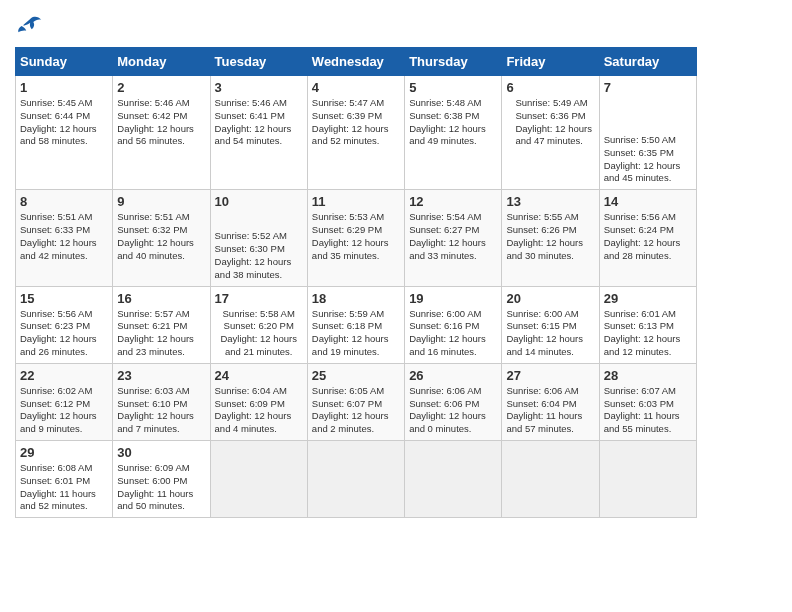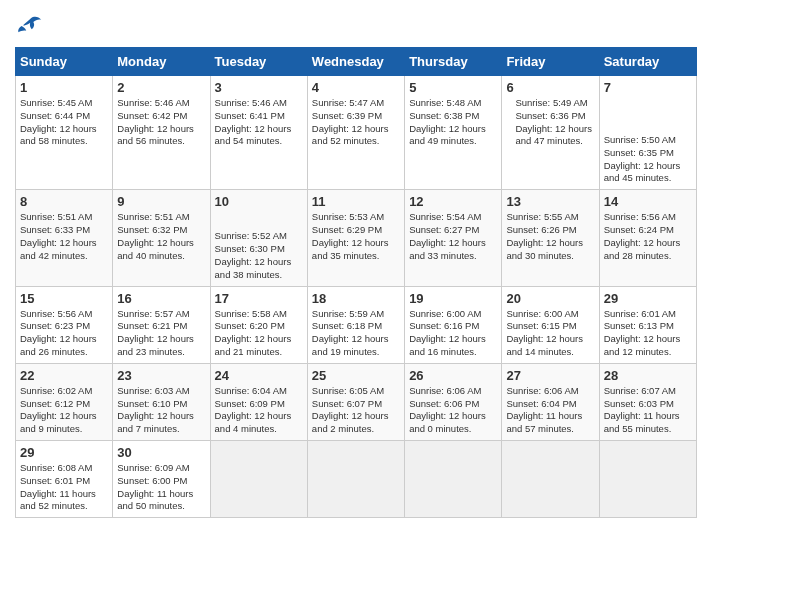--- a/index.html
+++ b/index.html
@@ -243,21 +243,21 @@
           </td>
           <td>
             <span class="day-num">16</span>
             <div class="day-info" style="white-space: pre-line;">Sunrise: 5:57 AM
 Sunset: 6:21 PM
 Daylight: 12 hours
 and 23 minutes.</div>
           </td>
           <td>
             <span class="day-num">17</span>
-            <div class="day-info" style="white-space: pre-line;">Sunrise: 5:58 AM
+            <div class="day-info" style="white-space: pre-line; text-align: center;">Sunrise: 5:58 AM
 Sunset: 6:20 PM
 Daylight: 12 hours
 and 21 minutes.</div>
           </td>
           <td>
             <span class="day-num">18</span>
             <div class="day-info" style="white-space: pre-line;">Sunrise: 5:59 AM
 Sunset: 6:18 PM
 Daylight: 12 hours
 and 19 minutes.</div>

